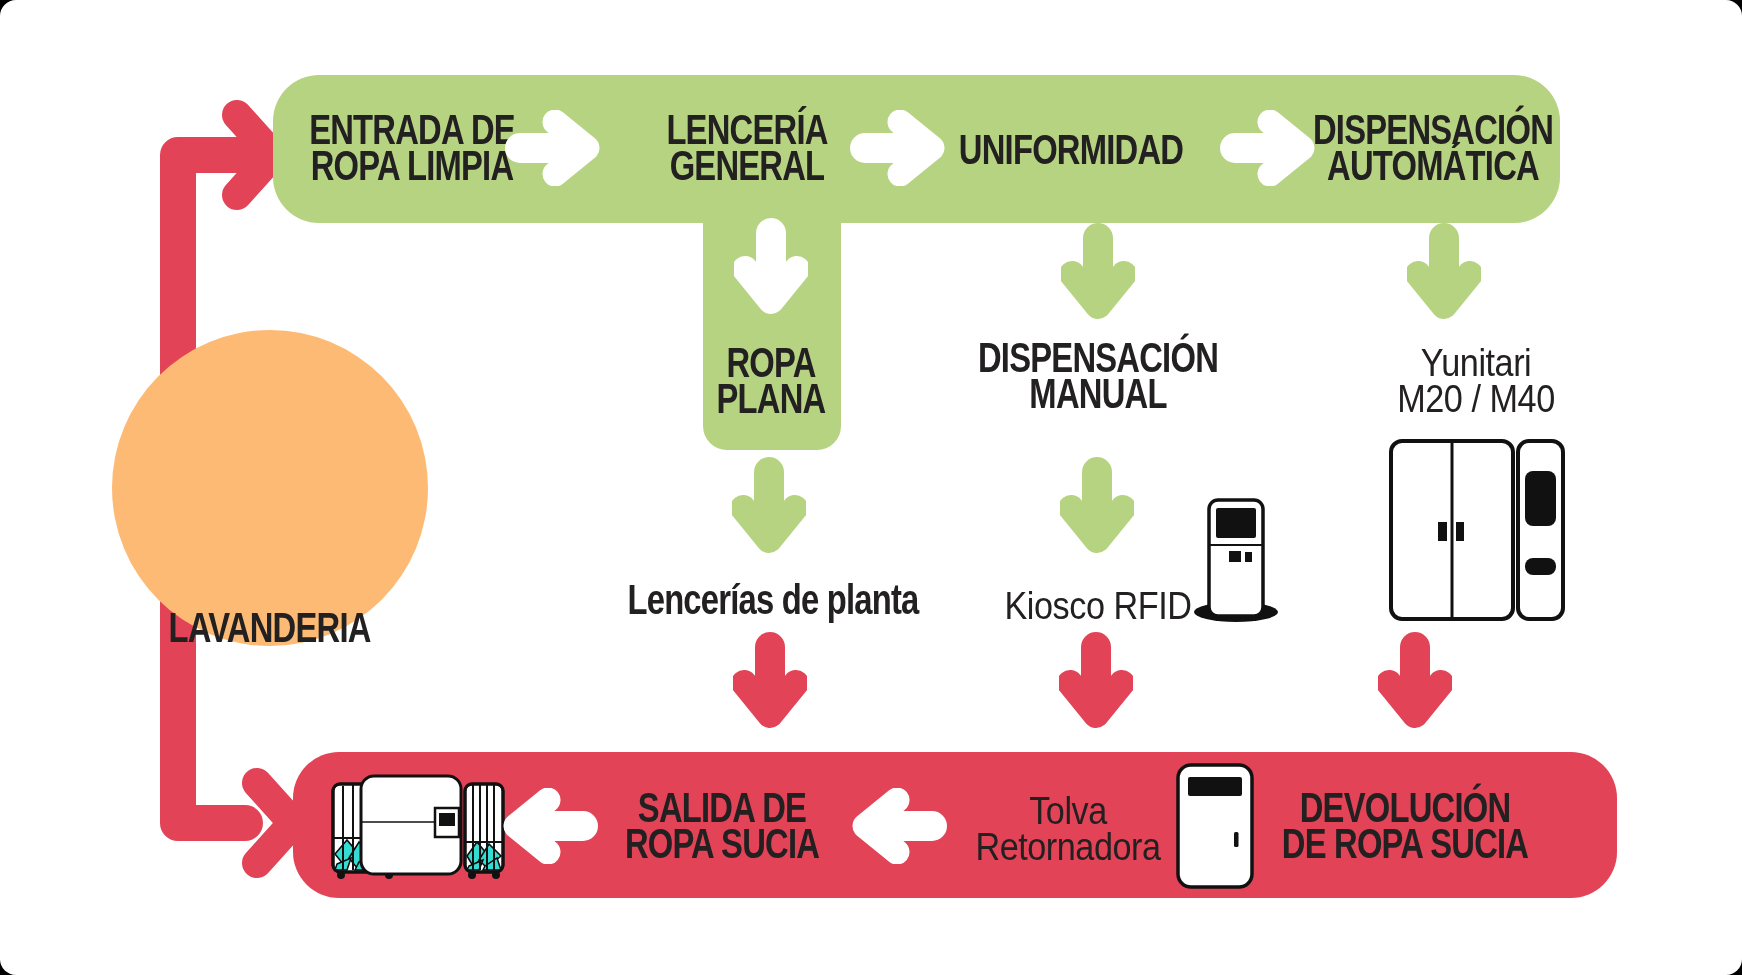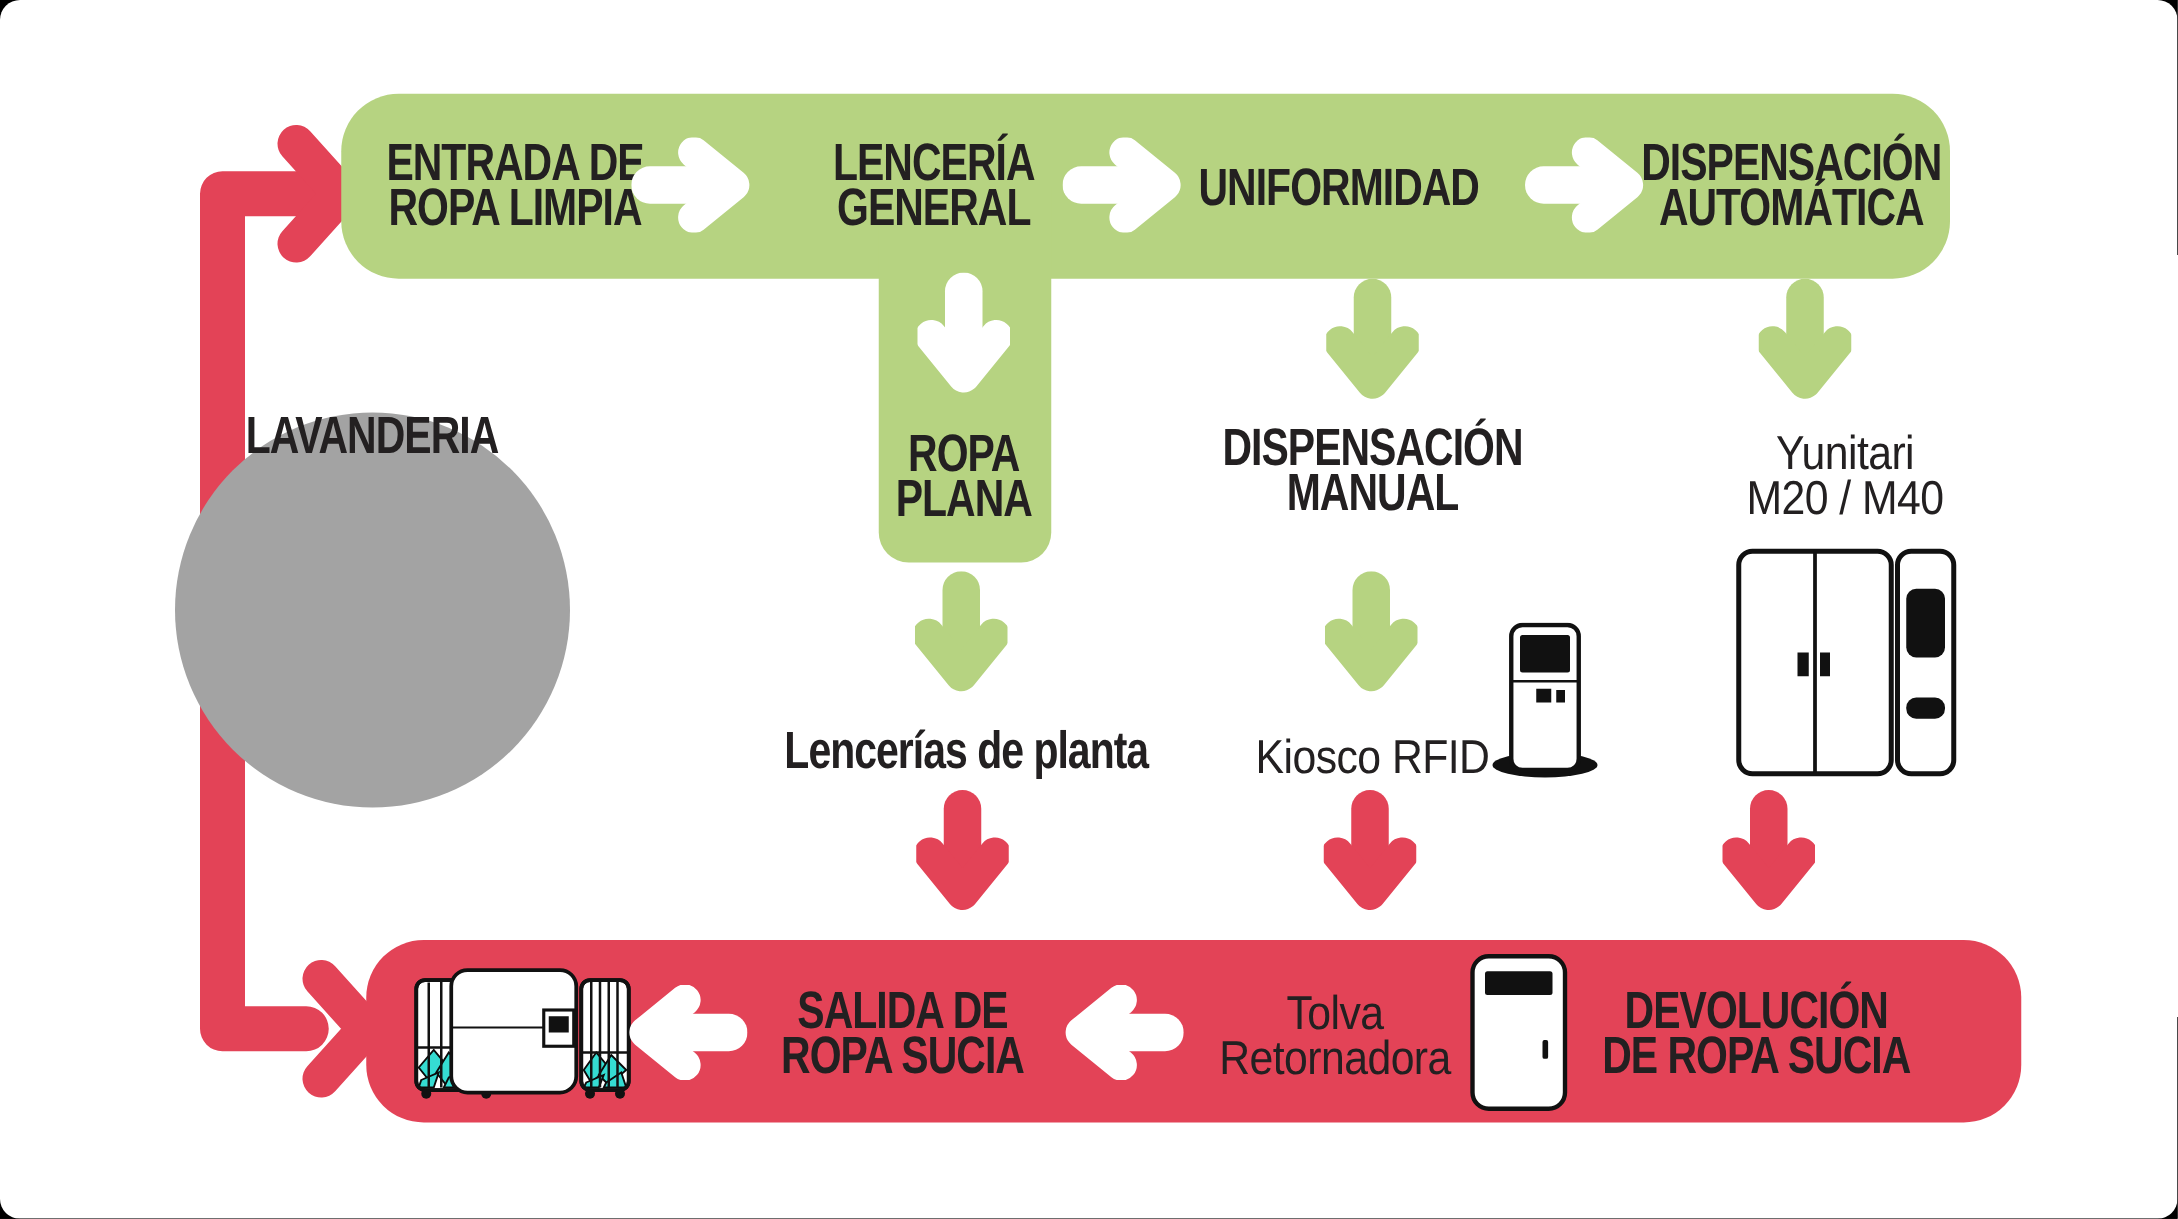--- a/index.html
+++ b/index.html
@@ -4,22 +4,22 @@
 <style>
   html,body{margin:0;padding:0;background:#000;}
   .canvas{position:relative;width:1742px;height:975px;background:#000;overflow:hidden;
           font-family:"Liberation Sans","DejaVu Sans",sans-serif;}
   .card{position:absolute;inset:0;background:#ffffff;border-radius:16px;}
   .banner{position:absolute;background:#b6d381;border-radius:46px;}
   .green-banner{left:273px;top:75px;width:1287px;height:148px;}
   .red-banner{left:293px;top:752px;width:1324px;height:146px;background:#e34357;}
   .ropa-tab{position:absolute;left:703px;top:150px;width:138px;height:300px;
             background:#b6d381;border-radius:0 0 24px 24px;}
-  .circle{position:absolute;left:140px;top:330px;width:316px;height:316px;border-radius:50%;
-          background:#a3a3a3;display:flex;align-items:flex-start;justify-content:center;}
+  .circle{position:absolute;left:112px;top:330px;width:316px;height:316px;border-radius:50%;
+          background:#fdba74;display:flex;align-items:flex-end;justify-content:center;}
   .lbl{position:absolute;color:#232021;text-align:center;white-space:nowrap;
        transform:translateX(-50%) scaleX(0.78);}
   .lbl span{display:block;}
   .b{font-weight:700;font-size:42px;line-height:0.86;letter-spacing:-1px;}
   .r{font-weight:400;font-size:38px;line-height:0.95;letter-spacing:-0.5px;
      transform:translateX(-50%) scaleX(0.9);}
   .circle .lbl{position:static;transform:scaleX(0.78);}
   svg.arr,svg.icon,svg.loop{position:absolute;display:block;}
   .g{color:#b6d381}.rd{color:#e34357}.wh{color:#ffffff}
 </style>

